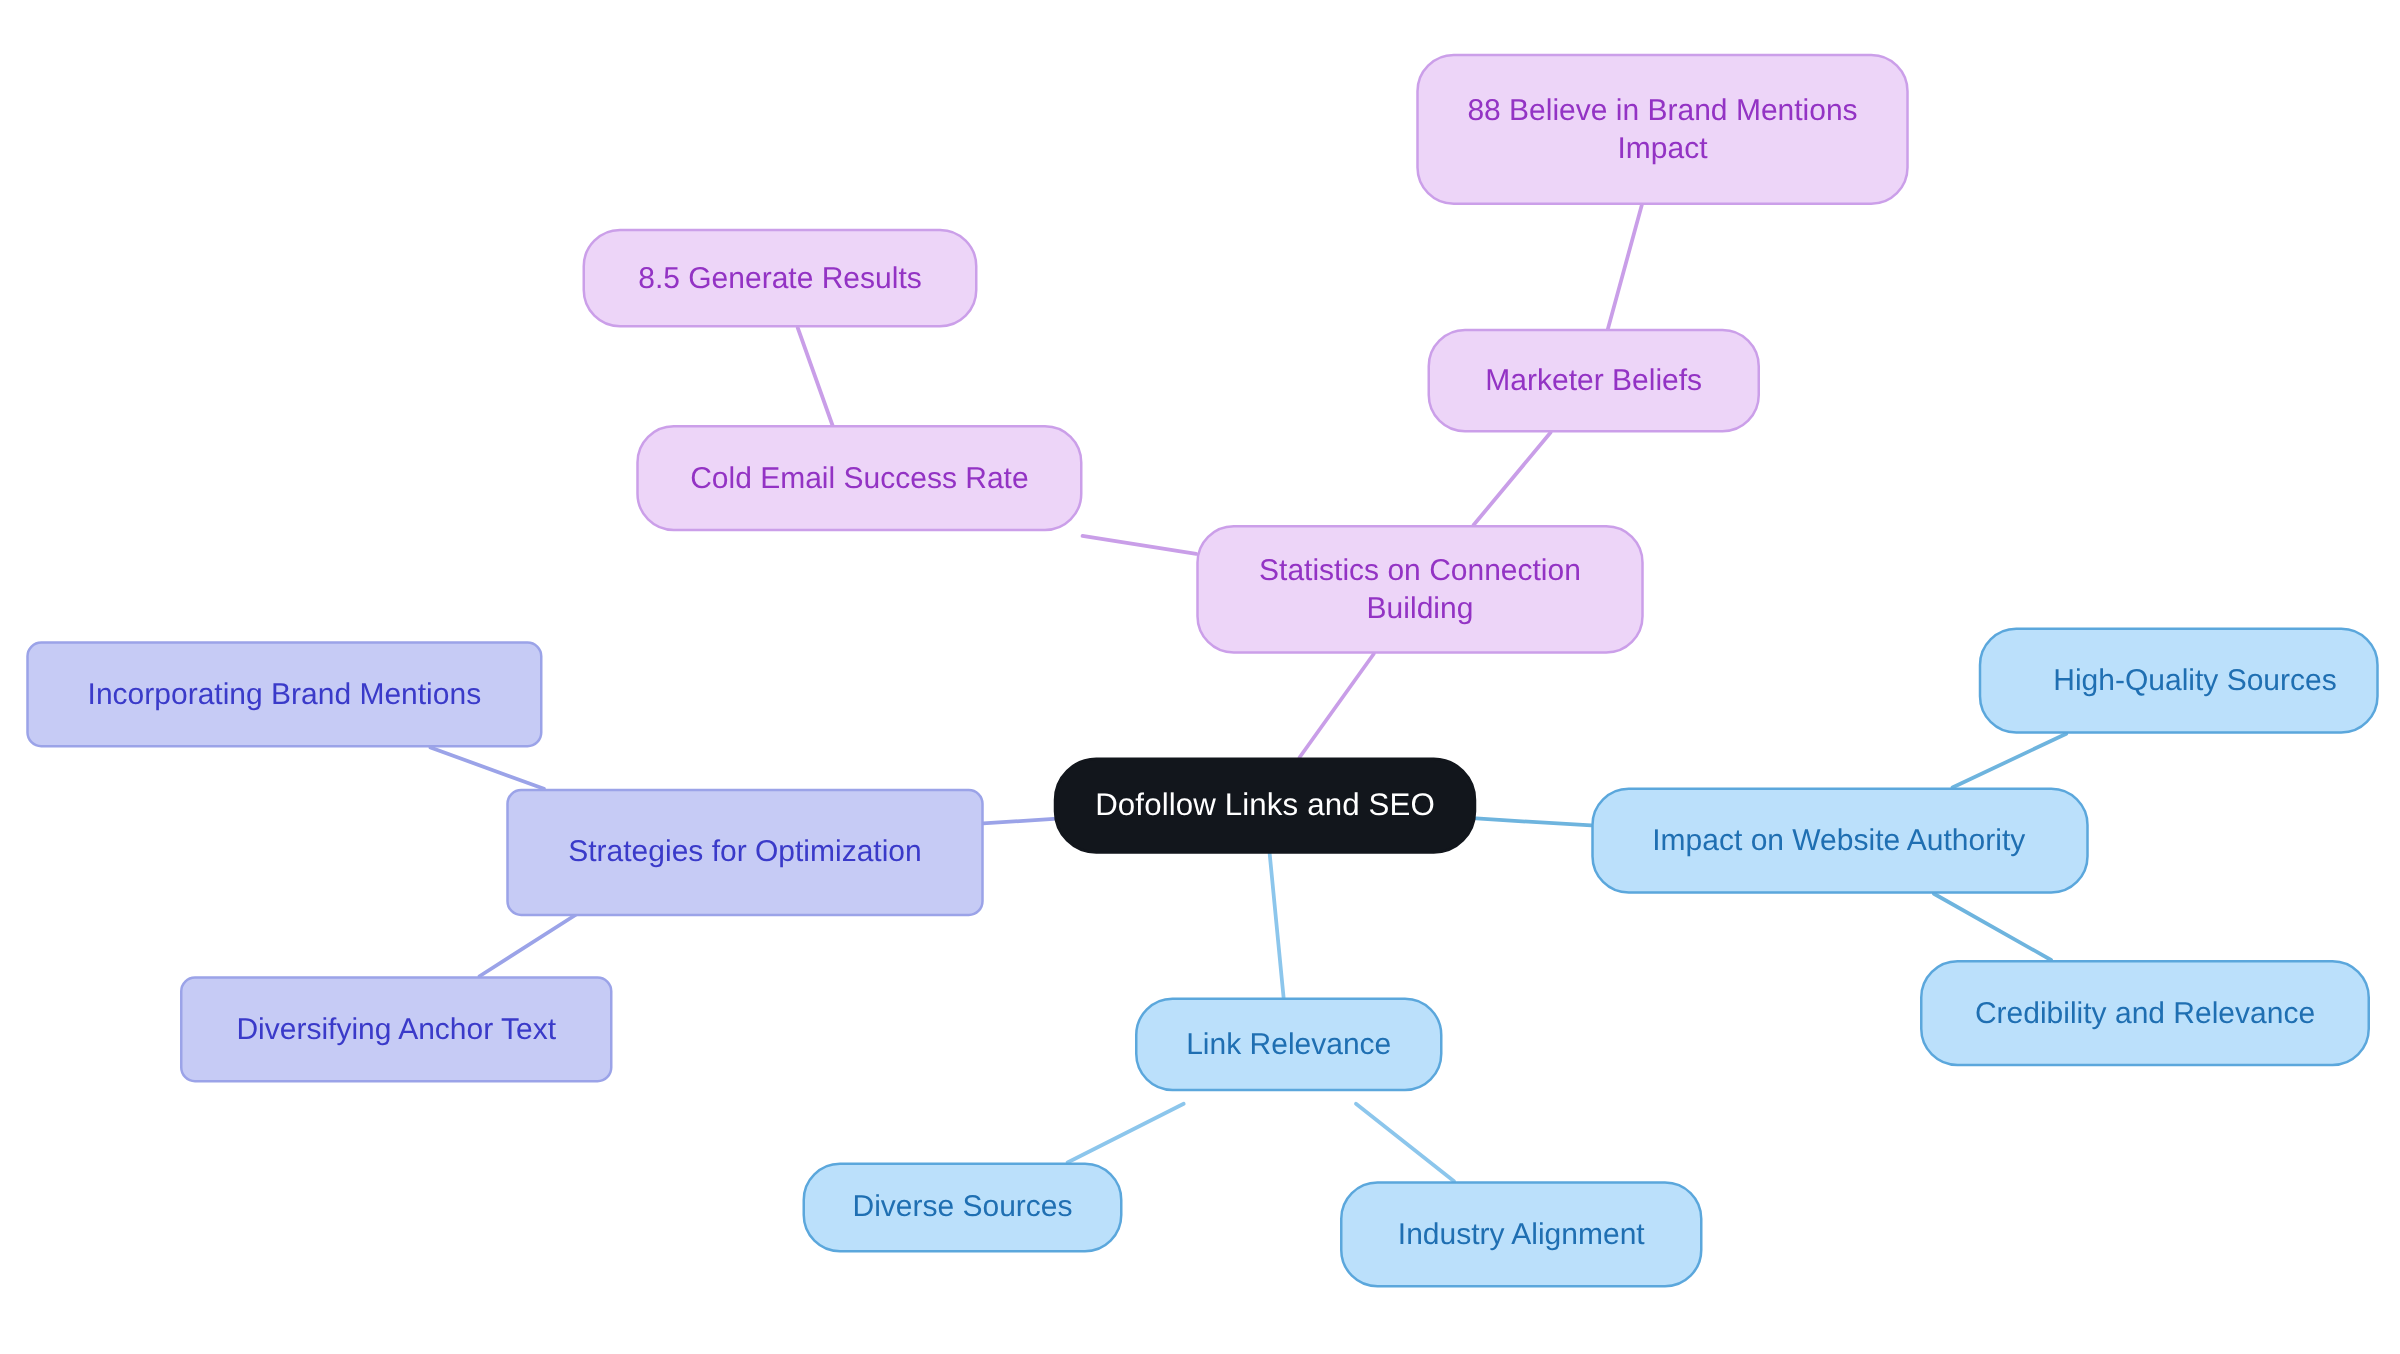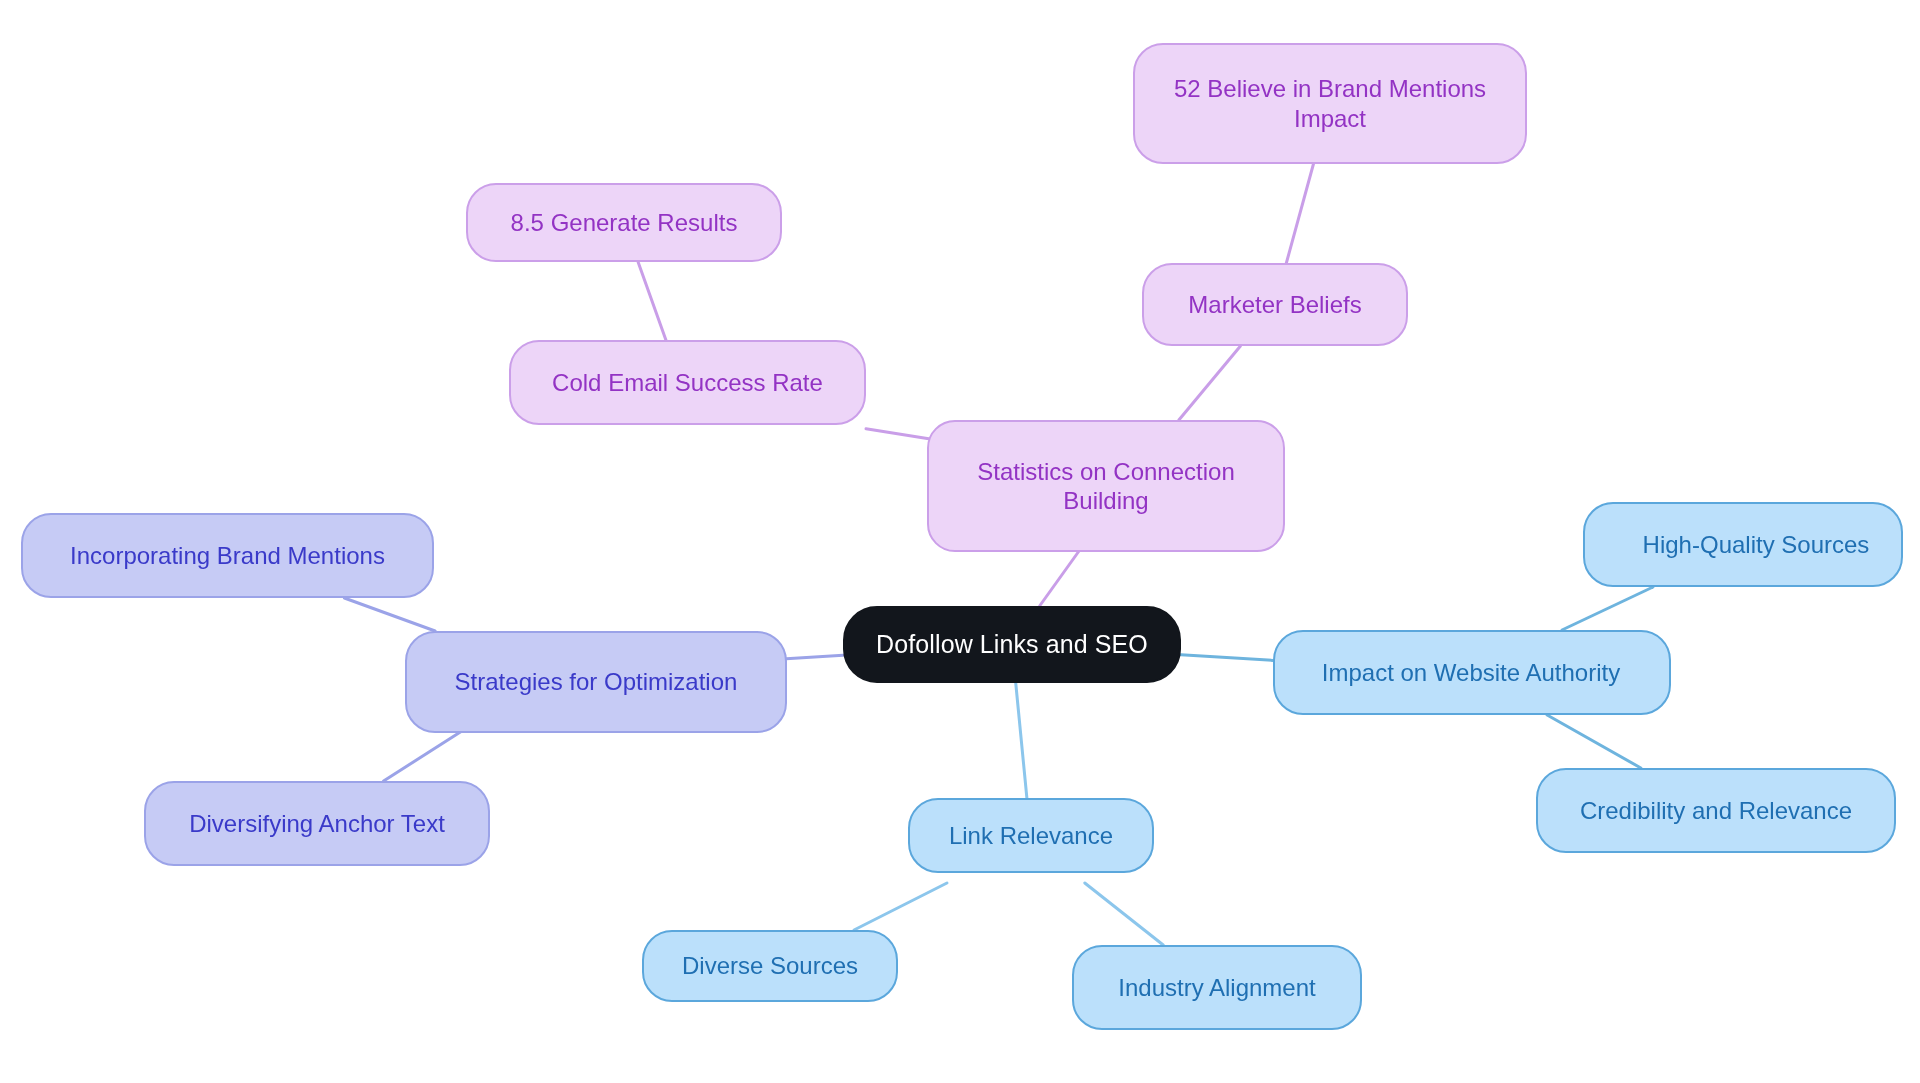--- a/index.html
+++ b/index.html
@@ -52,21 +52,21 @@
     background: #edd5f8;
     border-color: #cb9fe9;
     color: #9333c4;
     border-radius: 30px;
     font-size: 24px;
   }
   .node-periwinkle {
     background: #c6cbf5;
     border-color: #9ba3e8;
     color: #3a3ac9;
-    border-radius: 30px;
+    border-radius: 12px;
     font-size: 24px;
   }
   .node-blue {
     background: #bbe0fb;
     border-color: #5ba7dc;
     color: #1f6fb2;
     border-radius: 30px;
     font-size: 24px;
   }
 </style>
@@ -85,26 +85,26 @@
       <line x1="485.4166666666667" y1="716" x2="383.5833333333333" y2="781" stroke="#9ba3e8" stroke-width="3" stroke-linecap="round"></line>
       <line x1="1181" y1="654.7869565217392" x2="1273" y2="660.3869565217391" stroke="#6eb4de" stroke-width="3" stroke-linecap="round"></line>
       <line x1="1561.98046875" y1="630" x2="1653.01953125" y2="587" stroke="#6eb4de" stroke-width="3" stroke-linecap="round"></line>
       <line x1="1547.144927536232" y1="715" x2="1640.855072463768" y2="768" stroke="#6eb4de" stroke-width="3" stroke-linecap="round"></line>
       <line x1="1015.7321428571429" y1="683" x2="1026.8801020408164" y2="798" stroke="#8cc6ec" stroke-width="3" stroke-linecap="round"></line>
       <line x1="946.9659090909091" y1="883" x2="854.0340909090909" y2="930" stroke="#8cc6ec" stroke-width="3" stroke-linecap="round"></line>
       <line x1="1084.7755102040817" y1="883" x2="1163.2244897959183" y2="945" stroke="#8cc6ec" stroke-width="3" stroke-linecap="round"></line>
     </svg>
   <div id="nodes">
       <div class="node node-root" style="left: 843px; top: 606px; width: 338px; height: 77px;">Dofollow Links and SEO</div>
-      <div class="node node-purple" style="left: 927px; top: 420px; width: 358px; height: 132px; border-radius: 28px;">Statistics on Connection
+      <div class="node node-purple" style="left: 957px; top: 420px; width: 358px; height: 103px;">Statistics on Connection
 Building</div>
       <div class="node node-purple" style="left: 509px; top: 340px; width: 357px; height: 85px;">Cold Email Success Rate</div>
       <div class="node node-purple" style="left: 466px; top: 183px; width: 316px; height: 79px;">8.5 Generate Results</div>
       <div class="node node-purple" style="left: 1142px; top: 263px; width: 266px; height: 83px;">Marketer Beliefs</div>
-      <div class="node node-purple" style="left: 1133px; top: 43px; width: 394px; height: 121px;">52 Believe in Brand Mentions
+      <div class="node node-purple" style="left: 1133px; top: 43px; width: 394px; height: 121px;">88 Believe in Brand Mentions
 Impact</div>
       <div class="node node-periwinkle" style="left: 361px; top: 631px; width: 382px; height: 102px; margin-left: 44px;">Strategies for Optimization</div>
       <div class="node node-periwinkle" style="left: 21px; top: 513px; width: 413px; height: 85px;">Incorporating Brand Mentions</div>
       <div class="node node-periwinkle" style="left: 144px; top: 781px; width: 346px; height: 85px;">Diversifying Anchor Text</div>
       <div class="node node-blue" style="left: 1273px; top: 630px; width: 398px; height: 85px; padding-left: 12px;">Impact on Website Authority</div>
       <div class="node node-blue" style="left: 1583px; top: 502px; width: 320px; height: 85px; padding-left: 40px;">High-Quality Sources</div>
       <div class="node node-blue" style="left: 1536px; top: 768px; width: 360px; height: 85px;">Credibility and Relevance</div>
       <div class="node node-blue" style="left: 908px; top: 798px; width: 246px; height: 75px;">Link Relevance</div>
       <div class="node node-blue" style="left: 642px; top: 930px; width: 256px; height: 72px;">Diverse Sources</div>
       <div class="node node-blue" style="left: 1072px; top: 945px; width: 290px; height: 85px; text-align: right;">Industry Alignment</div>

